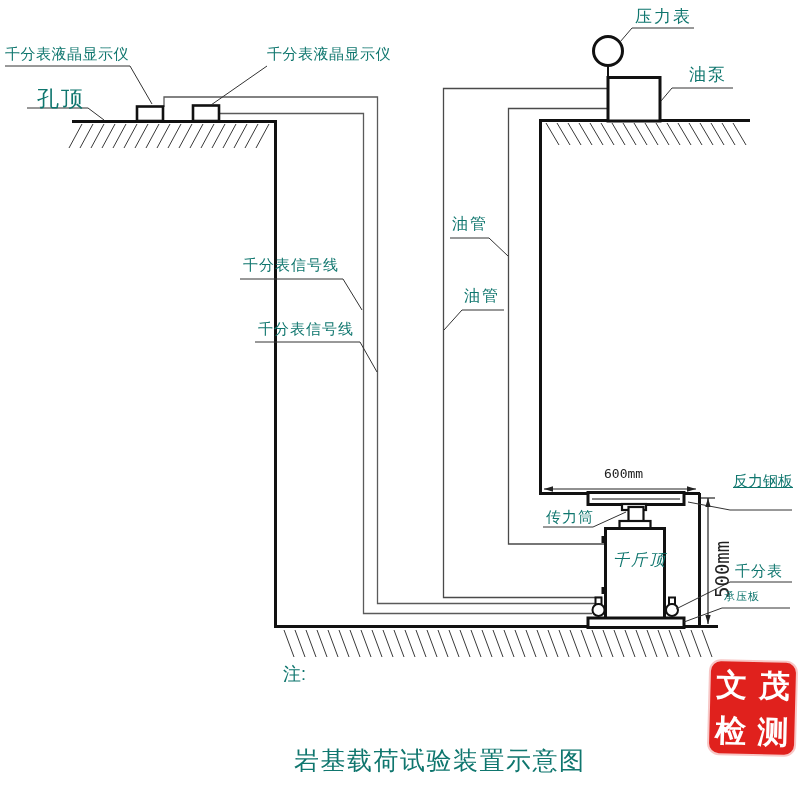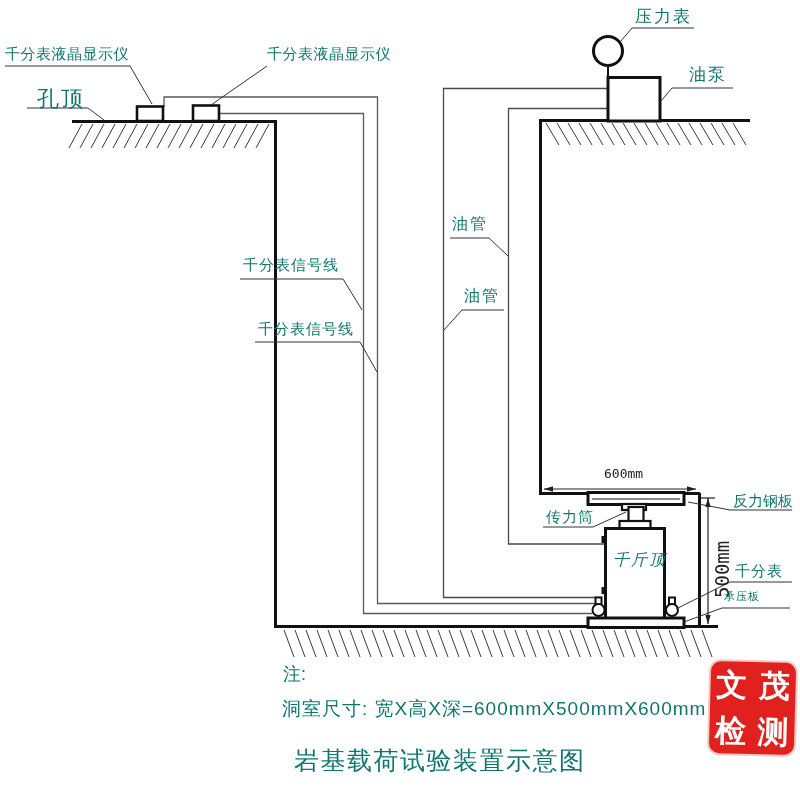--- a/index.html
+++ b/index.html
@@ -199,28 +199,27 @@
   <div class="lbl" style="left:267px;top:45px;font-size:15px;letter-spacing:0.5px;">千分表液晶显示仪</div>
   <div class="lbl" style="left:37px;top:86px;font-size:22px;letter-spacing:2px;">孔顶</div>
   <div class="lbl" style="left:635px;top:7px;font-size:17px;letter-spacing:2px;">压力表</div>
   <div class="lbl" style="left:689px;top:65px;font-size:17px;letter-spacing:2px;">油泵</div>
   <div class="lbl" style="left:452px;top:215px;font-size:16px;letter-spacing:2px;">油管</div>
   <div class="lbl" style="left:464px;top:287px;font-size:16px;letter-spacing:2px;">油管</div>
   <div class="lbl" style="left:243px;top:256px;font-size:15px;letter-spacing:1px;">千分表信号线</div>
   <div class="lbl" style="left:258px;top:320px;font-size:15px;letter-spacing:1px;">千分表信号线</div>
   <div class="lbl cad" style="left:580px;top:467px;font-size:13px;margin-left:24px;">600mm</div>
   <div class="lbl cad rot" style="left:712px;top:598px;font-size:19px;">500mm</div>
-  <div class="lbl" style="left:733px;top:492px;font-size:15px;">反力钢板</div>
+  <div class="lbl" style="left:733px;top:472px;font-size:15px;text-decoration:underline;">反力钢板</div>
   <div class="lbl" style="left:546px;top:508px;font-size:15px;letter-spacing:1px;">传力筒</div>
   <div class="lbl" style="left:613px;top:551px;font-size:16px;letter-spacing:2px;font-style:italic;">千斤顶</div>
   <div class="lbl" style="left:735px;top:562px;font-size:15px;letter-spacing:1px;">千分表</div>
   <div class="lbl" style="left:724px;top:590px;font-size:11px;letter-spacing:1px;">承压板</div>
 
   <div class="lbl" style="left:283px;top:664px;font-size:18px;">注:</div>
-  <div class="lbl" style="left:282px;top:698px;font-size:19px;letter-spacing:1px;">洞室尺寸: 宽X高X深=600mmX500mmX600mm</div>
   <div class="lbl" style="left:283px;top:746px;font-size:25px;letter-spacing:1.5px;margin-left:11px;">岩基载荷试验装置示意图</div>
 
   <div id="stamp" style="background: rgb(224, 33, 29);">
     <span>文</span>
     <span>茂</span>
     <span>检</span>
     <span>测</span>
   </div>
 
 </div>

